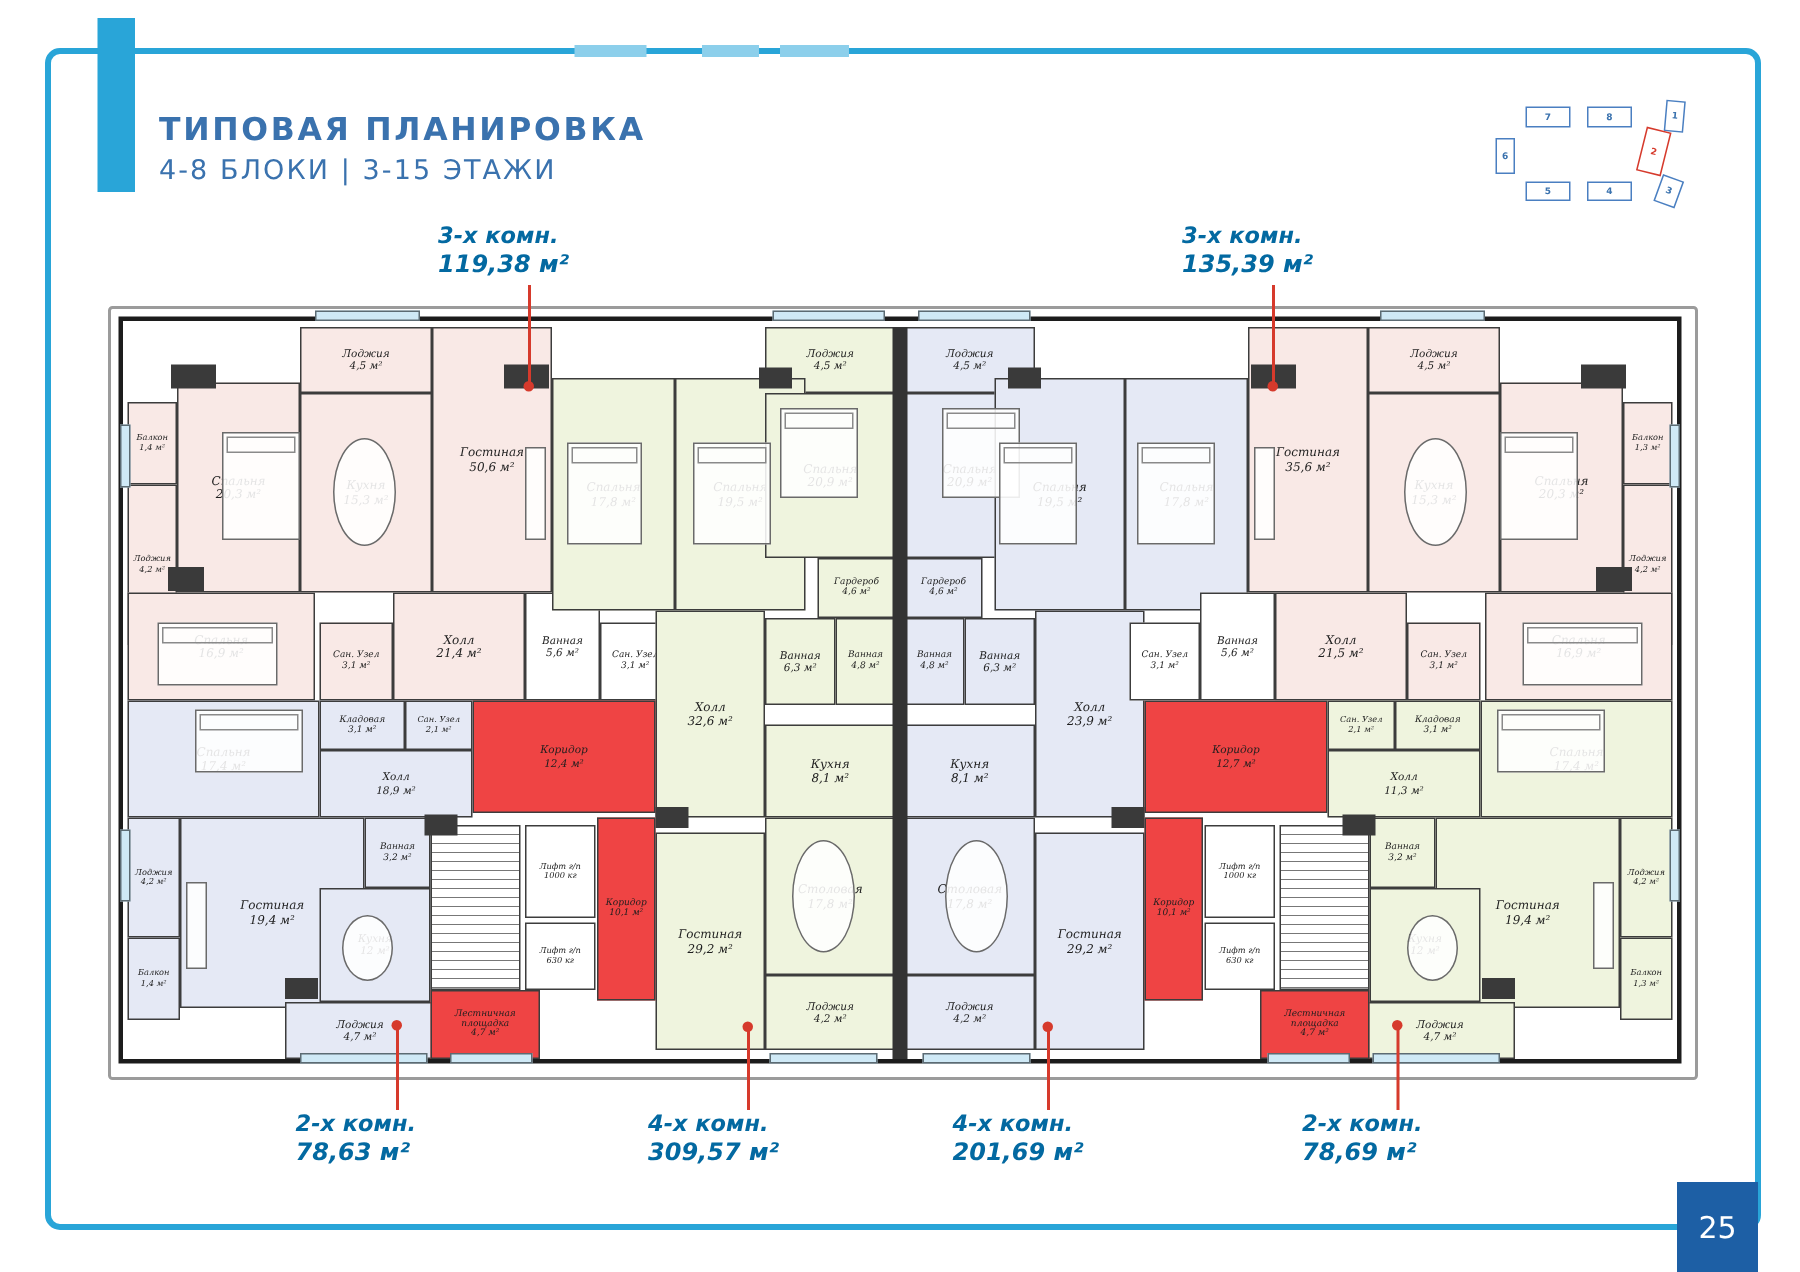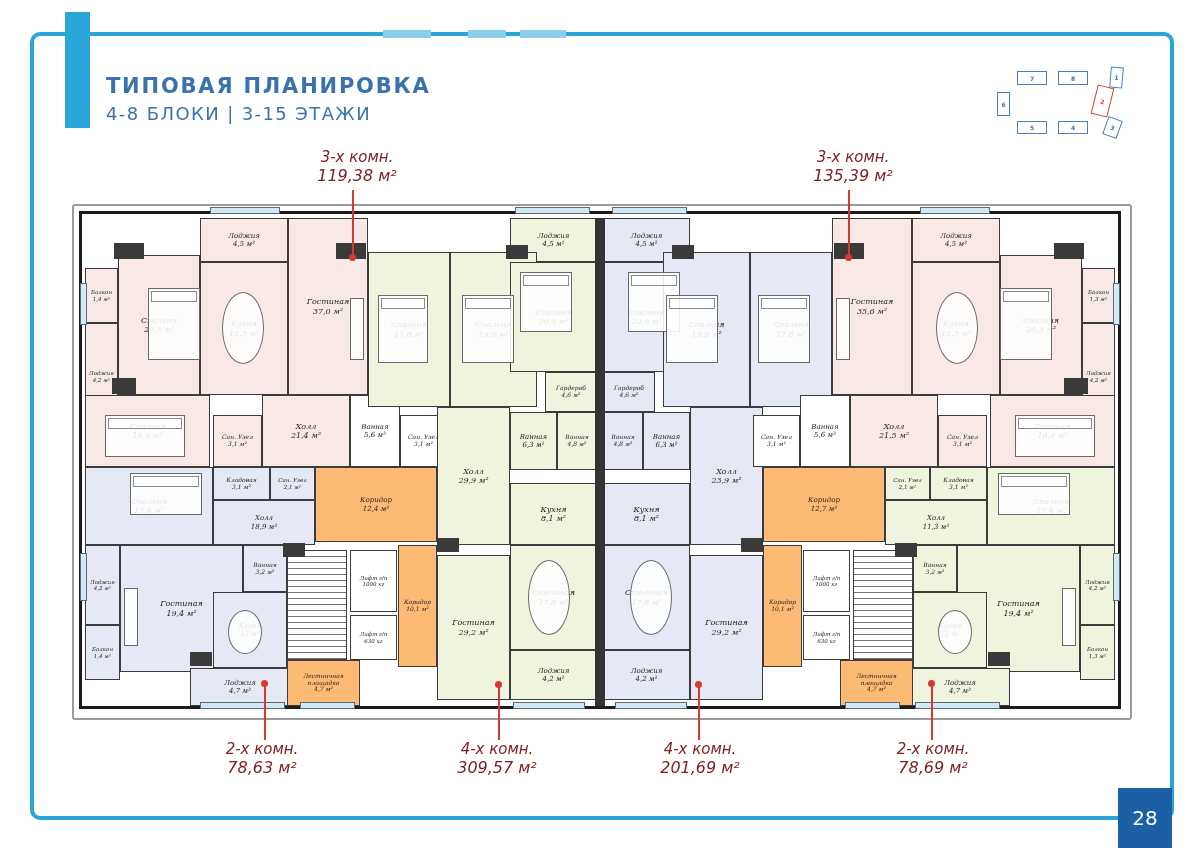--- a/index.html
+++ b/index.html
@@ -21,67 +21,67 @@
   
   .bld-outer{position:absolute;left:72px;top:204px;width:1056px;height:512px;
              border:2px solid #9b9b9b;border-radius:3px}
   .bld{position:absolute;left:79px;top:211px;width:1042px;height:498px;
        border:3px solid #1c1c1c;background:#fff;box-sizing:border-box}
   .room{position:absolute;border:1.5px solid #3c3c3c;box-sizing:border-box;display:flex;
         flex-direction:column;align-items:center;justify-content:center;text-align:center;
         font-family:"DejaVu Serif",serif;font-style:italic;color:#1e1e1e;font-size:8px;
         line-height:1.15;overflow:hidden}
   .p{background:#f9e9e6}.g{background:#eff4de}.b{background:#e5e9f5}
-  .c{background:#fdba74}.w{background:#ffffff}
+  .c{background:#ef4444}.w{background:#ffffff}
   .st{background:repeating-linear-gradient(180deg,#ffffff 0 5px,#777 5px 6px)}
   .shaft{position:absolute;left:595px;top:218px;width:10px;height:488px;background:#333}
   .pier{position:absolute;background:#3a3a3a}
   .win{position:absolute;background:#cfe9f6;border:1px solid #5c6b73;box-sizing:border-box}
   .furn{position:absolute;border:1px solid #6a6a6a;background:rgba(255,255,255,.88);
         box-sizing:border-box}
   .furn.bed::before{content:"";position:absolute;left:2px;right:2px;top:2px;height:9px;
         border:1px solid #8a8a8a}
   .furn.oval{border-radius:50%}
 
   
-  .ann{position:absolute;width:130px;color:#7f1d1d;font-style:italic;font-weight:normal;
-       text-align:center;line-height:1.2}
+  .ann{position:absolute;width:130px;color:#0369a1;font-style:italic;font-weight:bold;
+       text-align:left;line-height:1.2}
   .ann .a1{font-size:15px}.ann .a2{font-size:16px}
   .leader{position:absolute;width:2px;background:#d63a2c}
   .dot{position:absolute;width:7px;height:7px;border-radius:50%;background:#d63a2c}
 
   
   .blk{position:absolute;border:1.5px solid #4a7fc1;background:#fff;color:#3a72ae;
        font-size:6px;font-weight:bold;display:flex;align-items:center;justify-content:center;
        box-sizing:border-box}
   .blk.red{border-color:#d63a2c;color:#d63a2c}
 </style>
 </head>
 <body>
 
 <div class="frame"></div>
 <div class="wm-seg" style="left:383px;top:30px;width:48px"></div>
 <div class="wm-seg" style="left:468px;top:30px;width:38px"></div>
 <div class="wm-seg" style="left:520px;top:30px;width:46px"></div>
 <div class="accent-bar"></div>
 <div class="title-l1">ТИПОВАЯ ПЛАНИРОВКА</div>
 <div class="title-l2">4-8 БЛОКИ | 3-15 ЭТАЖИ</div>
-<div class="pagebox">28</div>
+<div class="pagebox">25</div>
 
 <div class="bld-outer"></div>
 <div class="bld"></div>
 
 <div id="plan">
     <div class="room p" style="left: 200px; top: 218px; width: 88px; height: 44px; font-size: 7px;">
       <div>Лоджия</div>
       <div>4,5 м²</div>
     </div>
     <div class="room p" style="left: 288px; top: 218px; width: 80px; height: 177px;">
       <div>Гостиная</div>
-      <div>37,0 м²</div>
+      <div>50,6 м²</div>
     </div>
     <div class="room p" style="left: 200px; top: 262px; width: 88px; height: 133px;">
       <div>Кухня</div>
       <div>15,3 м²</div>
     </div>
     <div class="room p" style="left: 118px; top: 255px; width: 82px; height: 140px;">
       <div>Спальня</div>
       <div>20,3 м²</div>
     </div>
     <div class="room p" style="left: 85px; top: 268px; width: 33px; height: 55px; font-size: 5.5px;">
@@ -135,21 +135,21 @@
     <div class="room g" style="left: 510px; top: 412px; width: 47px; height: 58px; font-size: 7px;">
       <div>Ванная</div>
       <div>6,3 м²</div>
     </div>
     <div class="room g" style="left: 557px; top: 412px; width: 40px; height: 58px; font-size: 6px;">
       <div>Ванная</div>
       <div>4,8 м²</div>
     </div>
     <div class="room g" style="left: 437px; top: 407px; width: 73px; height: 138px;">
       <div>Холл</div>
-      <div>29,9 м²</div>
+      <div>32,6 м²</div>
     </div>
     <div class="room g" style="left: 510px; top: 483px; width: 87px; height: 62px;">
       <div>Кухня</div>
       <div>8,1 м²</div>
     </div>
     <div class="room g" style="left: 510px; top: 545px; width: 87px; height: 105px;">
       <div>Столовая</div>
       <div>17,8 м²</div>
     </div>
     <div class="room g" style="left: 510px; top: 650px; width: 87px; height: 50px; font-size: 7px;">

